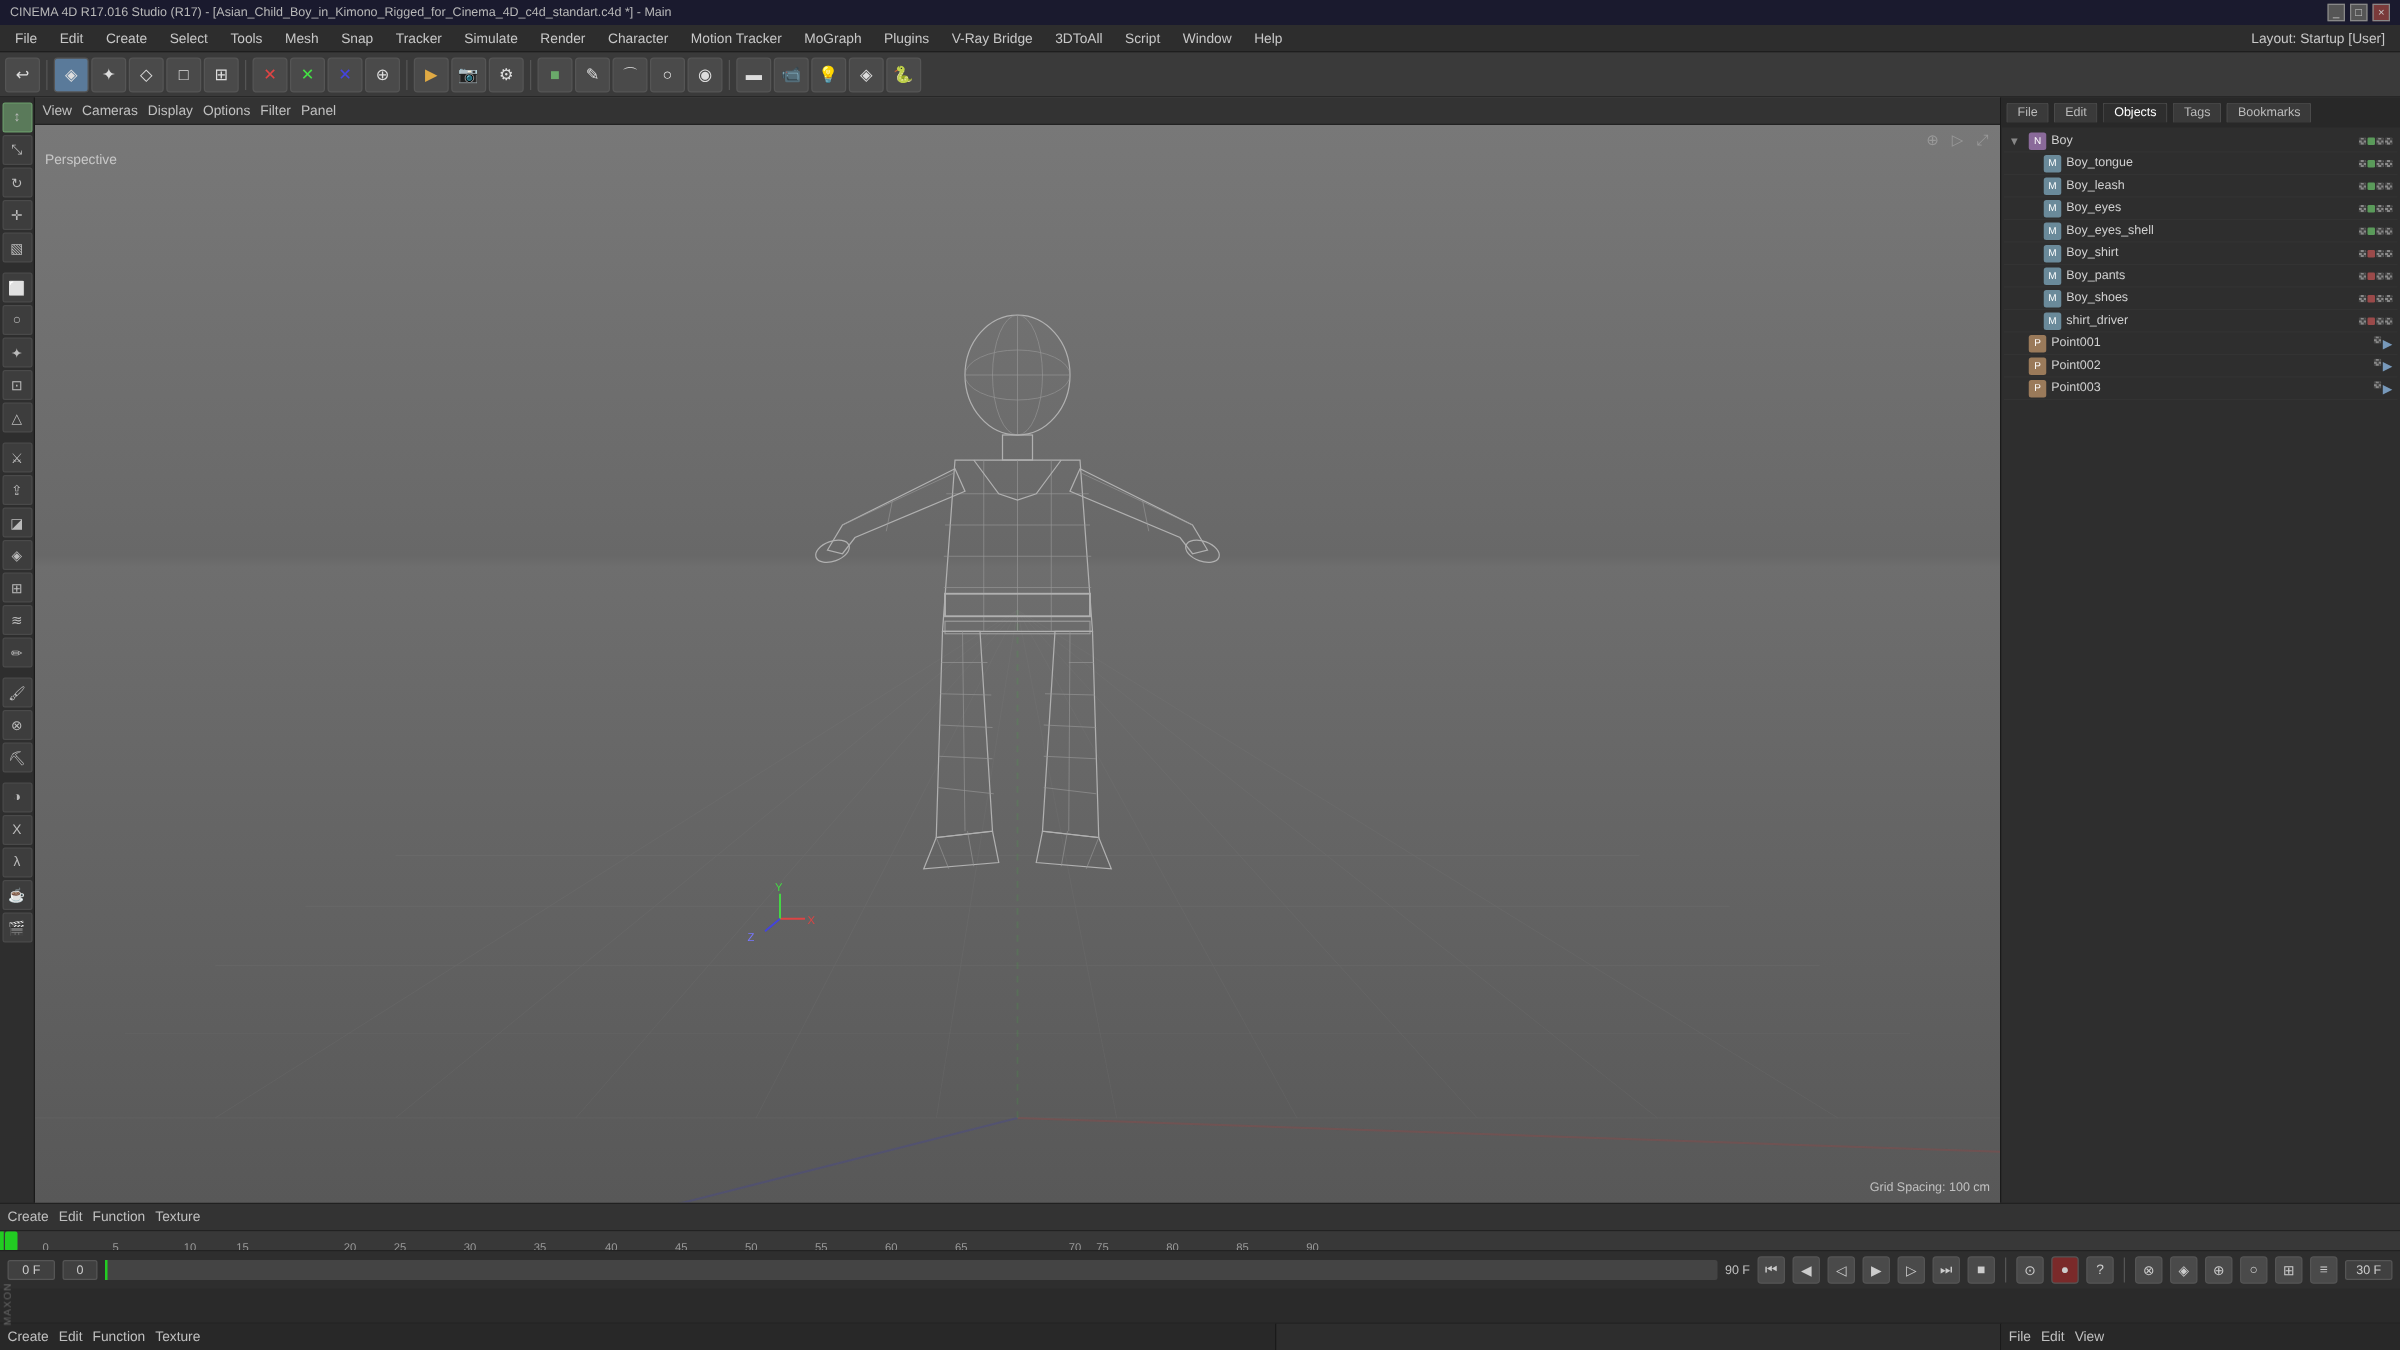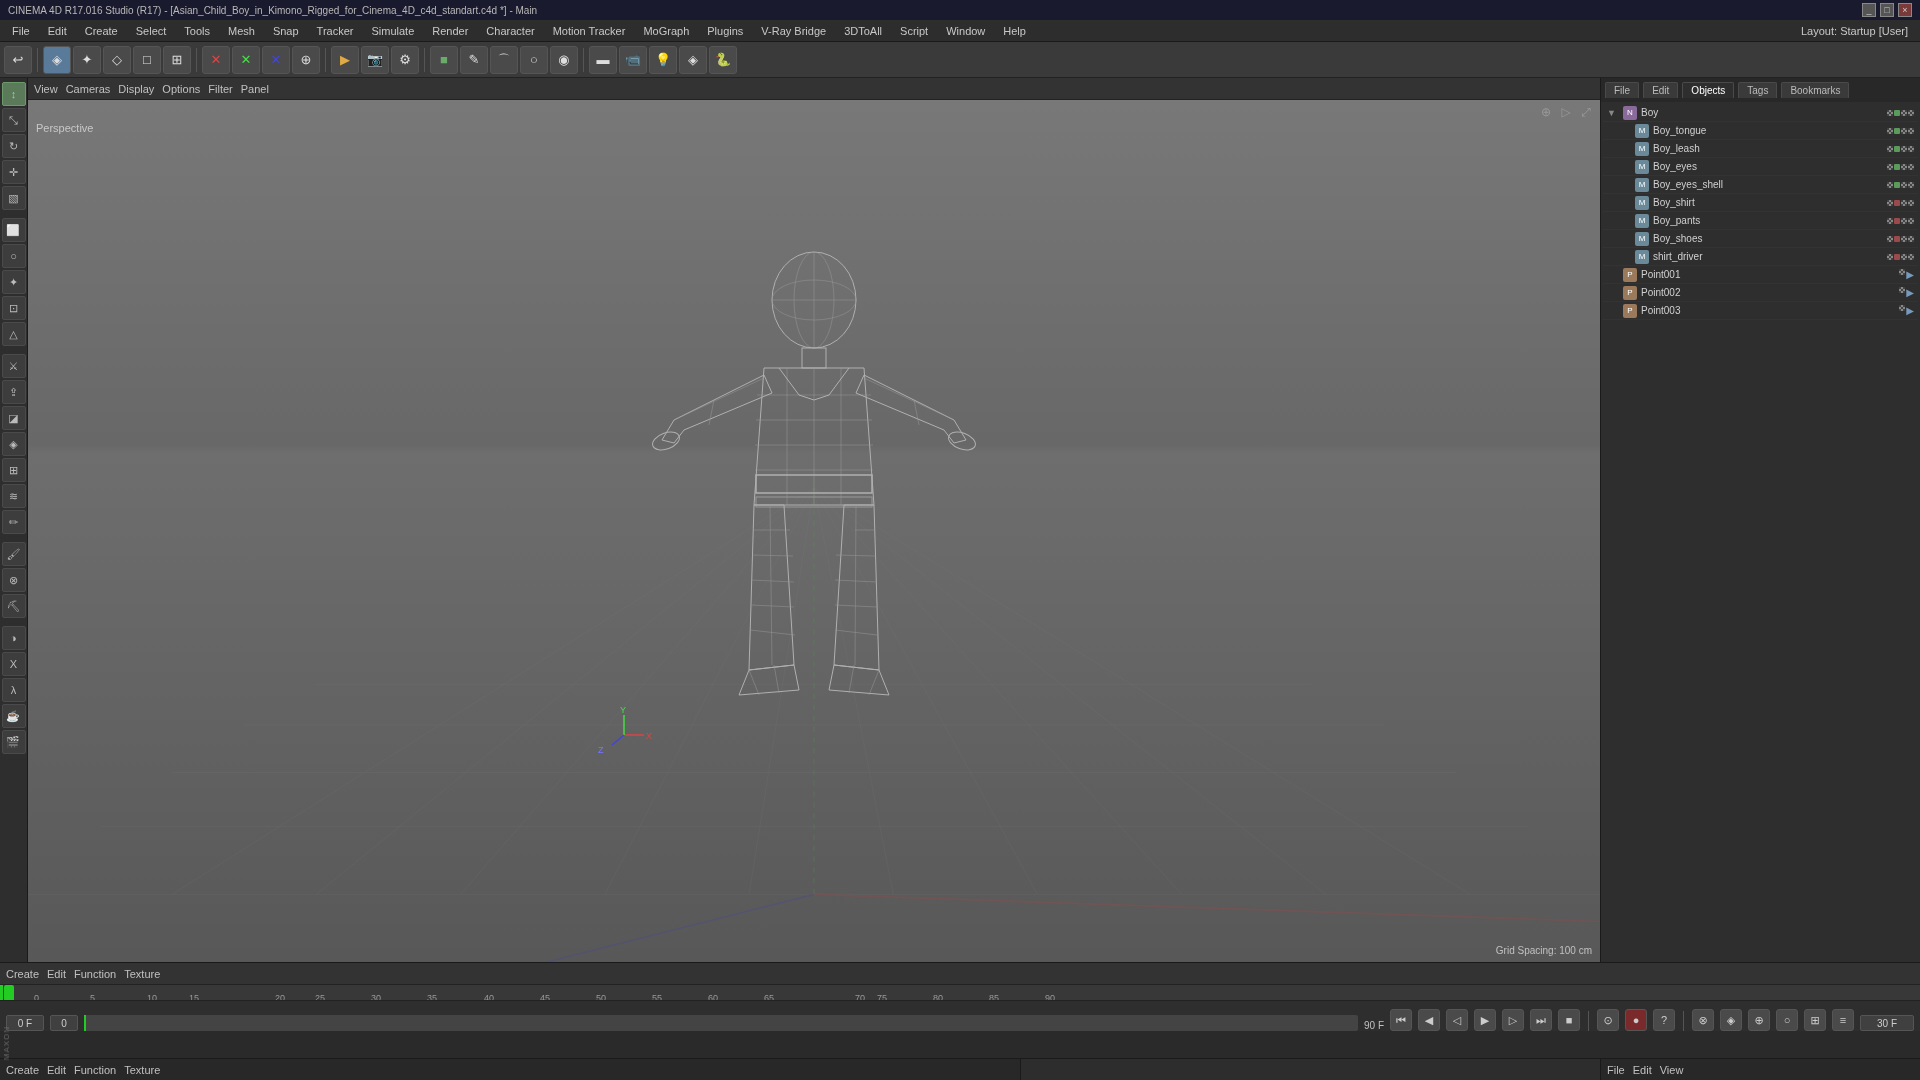--- a/index.html
+++ b/index.html
@@ -284,21 +284,21 @@
       height: 16px;
       background: #383838;
       position: relative;
       border-bottom: 1px solid #222;
       overflow: hidden;
     }
     #timeline-controls {
       height: 30px;
       background: #2e2e2e;
       display: flex;
-      align-items: flex-end;
+      align-items: center;
       gap: 6px;
       padding: 0 6px;
     }
     #timeline-bar {
       flex: 1;
       height: 16px;
       background: #444;
       border-radius: 2px;
       position: relative;
     }
@@ -866,21 +866,21 @@
     <div class="tl-btn">?</div>
     <div style="width:1px; height:20px; background:#555; margin:0 2px;"></div>
 
     <div class="tl-btn">⊗</div>
     <div class="tl-btn">◈</div>
     <div class="tl-btn">⊕</div>
     <div class="tl-btn">○</div>
     <div class="tl-btn">⊞</div>
     <div class="tl-btn">≡</div>
 
-    <input class="small-input" value="30 F" style="width: 54px;">
+    <input class="small-input" value="30 F" style="width: 38px;">
   </div>
 </div>
 
 <div id="bottom-panels">
 
   <div id="bottom-left">
     <div id="material-tabs">
       <span class="mat-tab">Create</span>
       <span class="mat-tab">Edit</span>
       <span class="mat-tab">Function</span>

